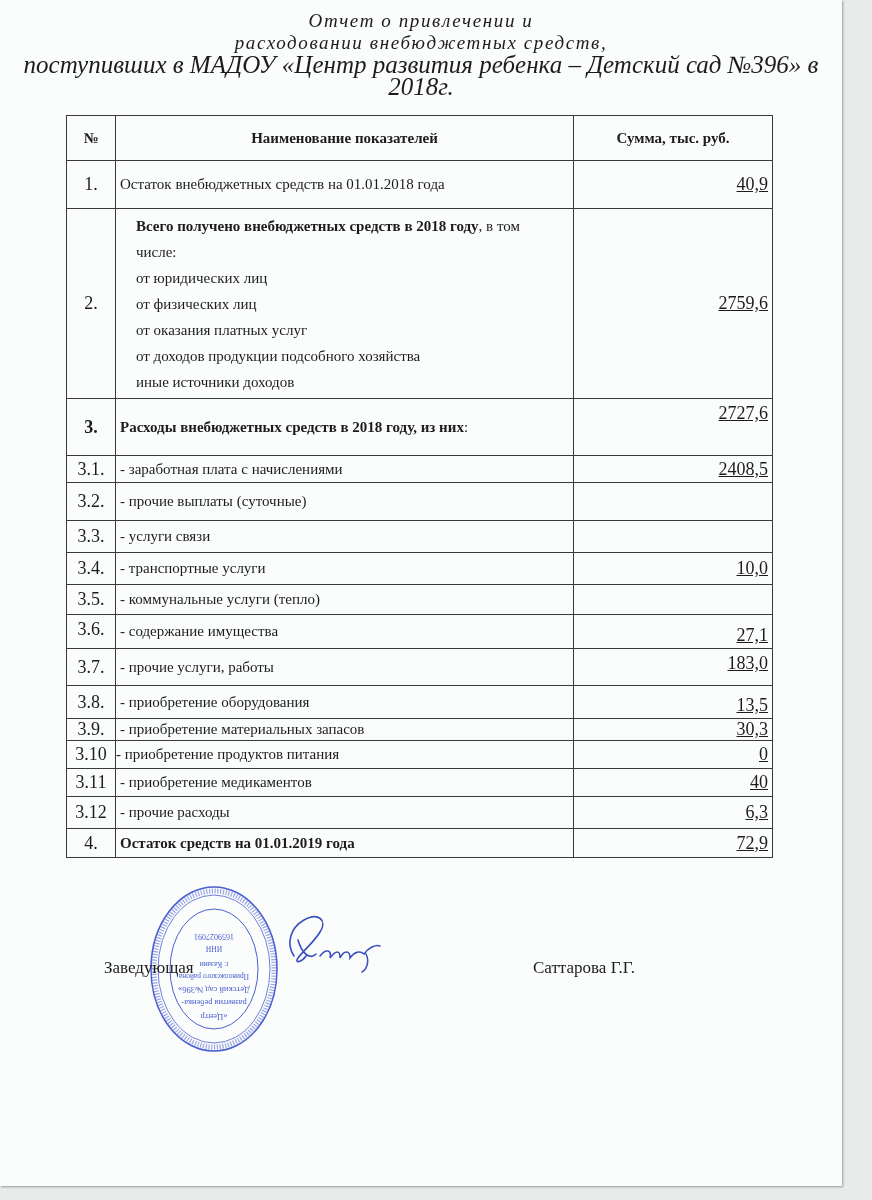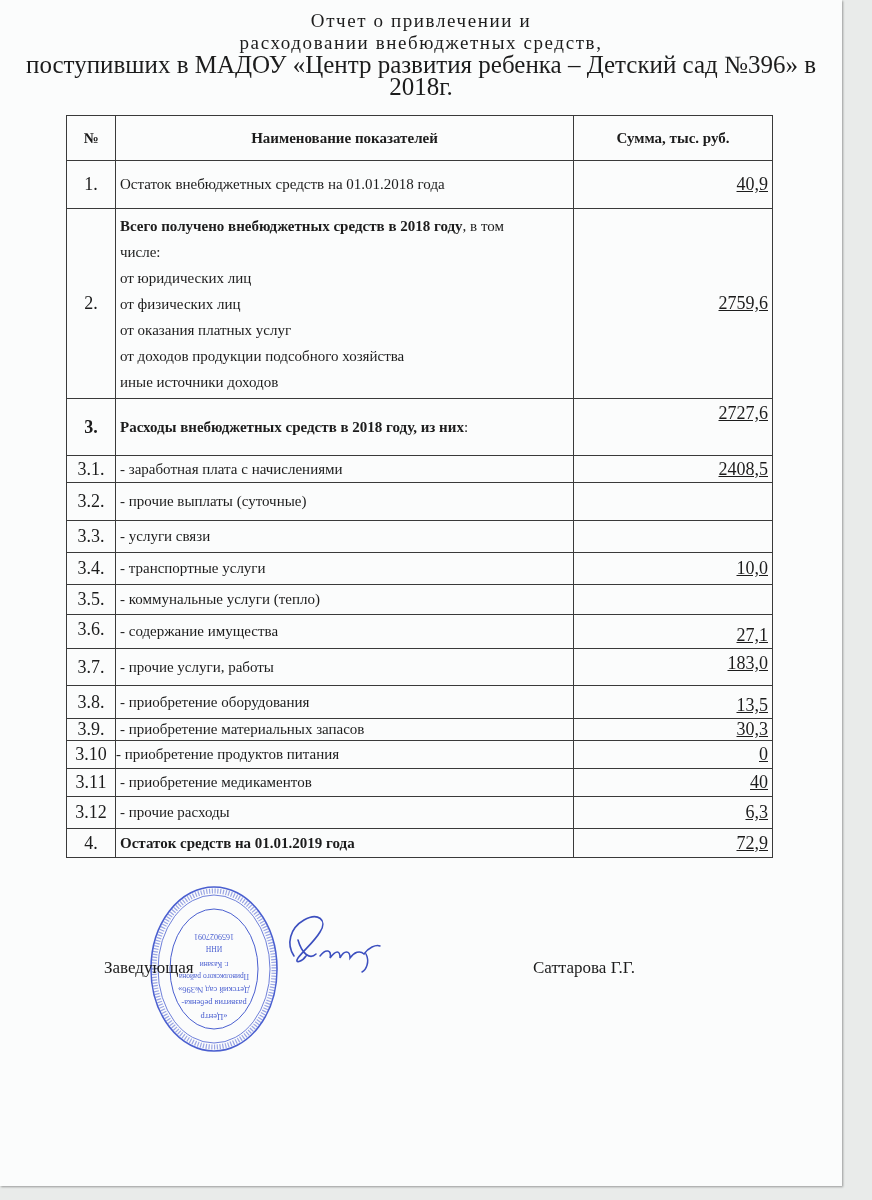--- a/index.html
+++ b/index.html
@@ -9,21 +9,21 @@
     font-family: "Liberation Serif", serif;
     color: #1c1c1c;
   }
   .paper {
     position: absolute; left: 0; top: 0; width: 842px; height: 1186px;
     background: #fbfcfc;
     box-shadow: 1px 1px 2px rgba(0,0,0,0.35);
   }
   .title {
     position: absolute; left: 0; top: 10px; width: 842px; text-align: center;
-    font-size: 19px; line-height: 22px;
+    font-size: 19px; line-height: 22px; font-style: italic;
   }
   .title .l1, .title .l2 { letter-spacing: 1.6px; display: block; }
   .title .l3 { display: block; font-size: 25px; }
 
   table.report {
     position: absolute; left: 66px; top: 115px; width: 706px;
     border-collapse: collapse; table-layout: fixed;
     font-size: 15px;
   }
   table.report td, table.report th {
@@ -32,21 +32,21 @@
   col.c-num { width: 49px; }
   col.c-name { width: 458px; }
   col.c-sum { width: 199px; }
   th { font-weight: bold; font-size: 15px; height: 44px; }
   th.h-num { text-align: center; }
   td.num { text-align: center; font-size: 18px; white-space: nowrap; padding: 0 2px; }
   td.num.big { font-size: 18px; }
   td.sum { text-align: right; font-size: 18px; text-decoration: underline; }
   td.name { font-size: 15px; }
   .bold { font-weight: bold; }
-  .sub-lines div { line-height: 26px; }
+  .sub-lines div { line-height: 26px; margin-left: 16px; }
   .top-al { vertical-align: top !important; padding-top: 4px !important; }
   .bot-al { vertical-align: bottom !important; padding-bottom: 2px !important; }
 
   .sign-area { position: absolute; left: 0; top: 880px; width: 842px; height: 180px; }
   .position-label { position: absolute; left: 104px; top: 78px; font-size: 17px; }
   .signer-name { position: absolute; left: 533px; top: 78px; font-size: 17px; }
   .stamp { position: absolute; left: 148px; top: 4px; width: 132px; height: 170px; }
   .signature { position: absolute; left: 280px; top: 30px; width: 120px; height: 70px; }
 </style>
 </head>

